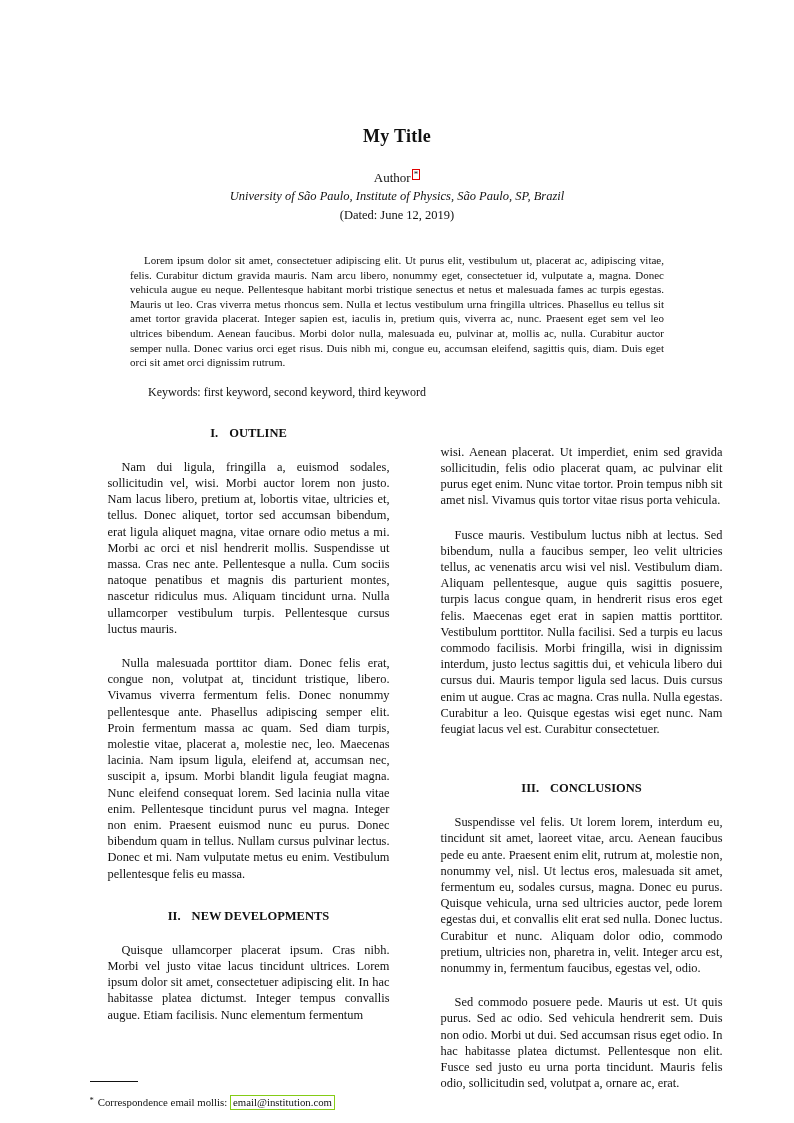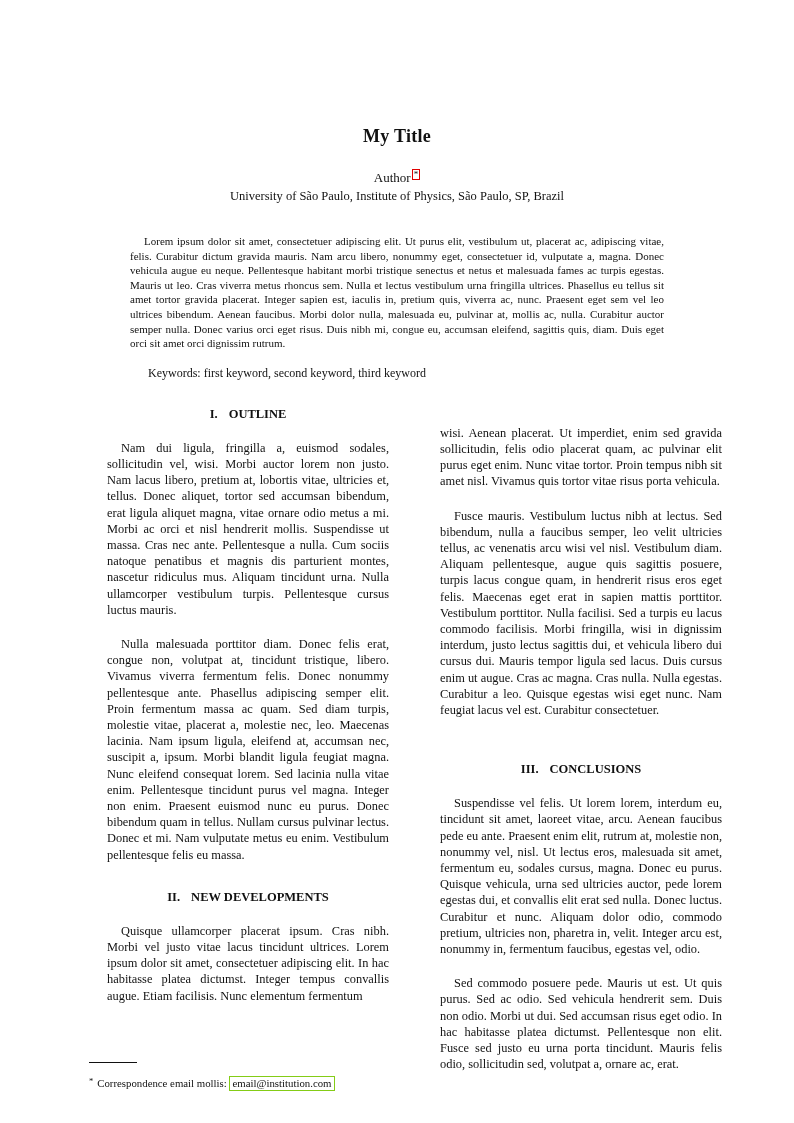--- a/index.html
+++ b/index.html
@@ -26,21 +26,21 @@
   .fn-mark {
     display: inline-block;
     font-size: 9px;
     line-height: 9px;
     vertical-align: 5px;
     border: 1px solid #e00000;
     padding: 0 1px;
     margin-left: 1px;
     cursor: pointer;
   }
-  .affiliation { margin-top: 3px; font-size: 12.5px; }
+  .affiliation { margin-top: 3px; font-size: 12.5px; font-style: italic; }
   .dated { margin-top: 4px; font-size: 12.5px; }
 
   
   .abstract {
     width: 534px;
     margin: 30px auto 0 auto;
     font-size: 11px;
     line-height: 14.6px;
     text-align: justify;
     text-indent: 14px;
@@ -50,20 +50,21 @@
     font-size: 12px;
   }
 
   
   .columns {
     display: flex;
     gap: 15px;
     padding: 26px 53px 0 89px;
     min-height: 612px;
     align-items: stretch;
+    justify-content: center;
   }
   .col { width: 318px; box-sizing: border-box; }
   .col-left { position: relative; }
   .sec-heading {
     font-size: 12.5px;
     font-weight: bold;
     text-align: center;
     margin: 0 0 18px 0;
   }
   .sec-heading .sec-num { margin-right: 11px; }
@@ -107,20 +108,21 @@
 </head>
 <body>
 
 <div class="page">
 
   <div class="header">
     <h1 class="title">My Title</h1>
     <div class="author-line"><span>Author</span><span class="fn-mark">*</span>
     </div>
     <div class="affiliation">University of São Paulo, Institute of Physics, São Paulo, SP, Brazil</div>
+    <div class="dated">(Dated: June 12, 2019)</div>
   </div>
 
   <p class="abstract">Lorem ipsum dolor sit amet, consectetuer adipiscing elit. Ut purus elit, vestibulum ut, placerat ac, adipiscing vitae, felis. Curabitur dictum gravida mauris. Nam arcu libero, nonummy eget, consectetuer id, vulputate a, magna. Donec vehicula augue eu neque. Pellentesque habitant morbi tristique senectus et netus et malesuada fames ac turpis egestas. Mauris ut leo. Cras viverra metus rhoncus sem. Nulla et lectus vestibulum urna fringilla ultrices. Phasellus eu tellus sit amet tortor gravida placerat. Integer sapien est, iaculis in, pretium quis, viverra ac, nunc. Praesent eget sem vel leo ultrices bibendum. Aenean faucibus. Morbi dolor nulla, malesuada eu, pulvinar at, mollis ac, nulla. Curabitur auctor semper nulla. Donec varius orci eget risus. Duis nibh mi, congue eu, accumsan eleifend, sagittis quis, diam. Duis eget orci sit amet orci dignissim rutrum.</p>
 
   <div class="keywords">Keywords: first keyword, second keyword, third keyword</div>
 
   <div class="columns">
 
     <div class="col col-left">
       <h2 class="sec-heading"><span class="sec-num">I.</span><span>OUTLINE</span></h2>

